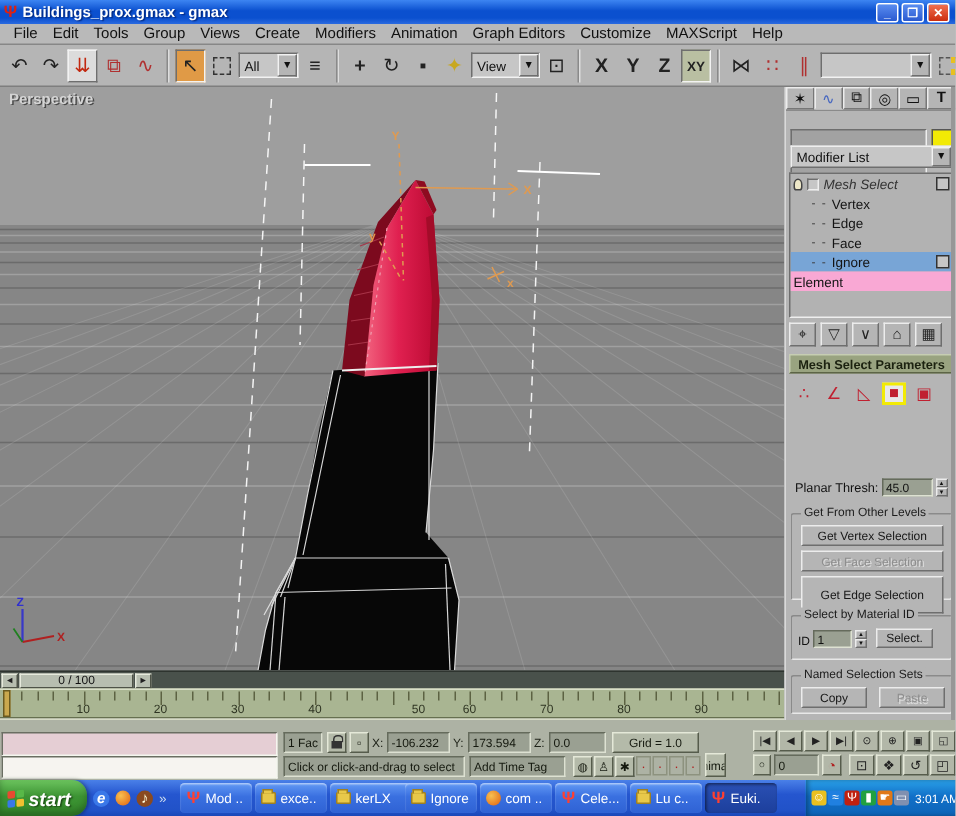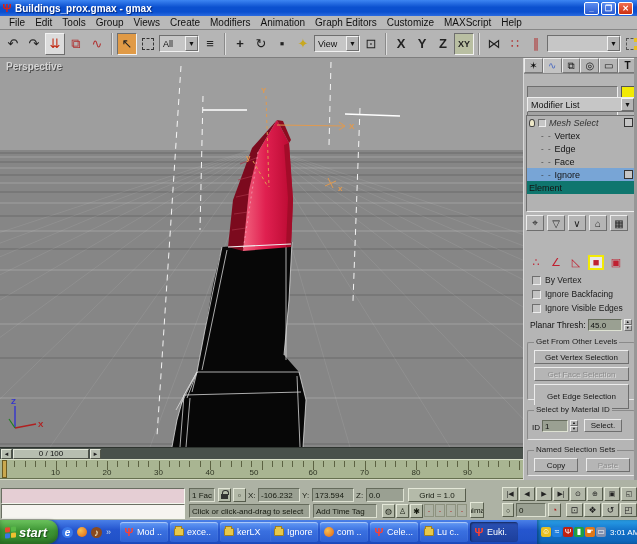--- a/index.html
+++ b/index.html
@@ -68,21 +68,21 @@
 .ptab.active{background:#c3c3c3;border-bottom-color:#c3c3c3}
 #name-row{position:absolute;left:3px;top:28px;width:108px;height:32px;display:flex;gap:3px}
 #obj-name{flex:1;background:#a2a2a2;border:1px solid;border-color:#6e6e6e #eee #eee #6e6e6e;font-size:9px;padding:0 3px;color:#101010;display:flex;align-items:center}
 #obj-color{width:14px;height:13px;background:#f2ea05;border:1px solid #555}
 #mod-list{position:absolute;left:3px;top:39px;width:108px;height:15px;background:#c6c6c6;border:1px solid;border-color:#eee #6e6e6e #6e6e6e #eee;display:flex;align-items:center;font-size:9px}
 #mod-list .lbl{flex:1;padding:0 3px}
 #mod-list .arr{width:13px;height:13px;background:#b5b5b5;border:1px solid;border-color:#f2f2f2 #6e6e6e #6e6e6e #f2f2f2;font-size:7px;text-align:center;line-height:11px}
 #stack{position:absolute;left:2px;top:57px;width:110px;height:97px;background:#b2b2b2;border:1px solid;border-color:#6e6e6e #eee #eee #6e6e6e;overflow:hidden}
 .stack-row{height:13px;display:flex;align-items:center;font-size:9px;padding:0 2px;gap:3px;color:#141414}
 .stack-row.sel{background:#78a5d6}
-.stack-row.shaded{background:#0f766e}
+.stack-row.shaded{background:#f9a8d4}
 .stack-row .dash{color:#3a3a3a;font-size:8px;letter-spacing:1px;margin-left:12px}
 .stack-row .ital{font-style:italic;color:#333}
 .bulb{width:6px;height:8px;border:1px solid #444;border-radius:50% 50% 30% 30%;background:#eee8c8}
 .cbx{width:8px;height:8px;background:#c6c6c6;border:1px solid;border-color:#6e6e6e #eee #eee #6e6e6e}
 .stackbox{margin-left:auto;width:9px;height:9px;background:#c6c6c6;border:1px solid #333}
 #stack-tools{position:absolute;left:2px;top:157px;width:110px;height:17px;display:flex;gap:3px}
 .st-btn{width:18px;height:16px;background:#b5b5b5;border:1px solid;border-color:#ececec #6e6e6e #6e6e6e #ececec;
  font-size:10px;display:flex;align-items:center;justify-content:center;color:#222}
 #rollout-hdr{position:absolute;left:2px;top:178px;width:110px;height:13px;background:#99a380;border:1px solid;
  border-color:#c6cdb2 #5c6446 #5c6446 #c6cdb2;font-size:8.5px;font-weight:bold;color:#1c2210;display:flex;align-items:center;justify-content:center}
@@ -385,21 +385,21 @@
       <div class="tick major" style="left: 467.5px;"></div>
       <div class="tick" style="left: 477.8px;"></div>
       <div class="tick" style="left: 488.1px;"></div>
       <div class="tick" style="left: 498.4px;"></div>
       <div class="tick" style="left: 508.7px;"></div>
       <div class="tick major" style="left: 519px;"></div>
       <div class="tick-label" style="left: 55.5px;">10</div>
       <div class="tick-label" style="left: 107px;">20</div>
       <div class="tick-label" style="left: 158.5px;">30</div>
       <div class="tick-label" style="left: 210px;">40</div>
-      <div class="tick-label" style="left: 254px;">50</div>
+      <div class="tick-label" style="left: 279px;">50</div>
       <div class="tick-label" style="left: 313px;">60</div>
       <div class="tick-label" style="left: 364.5px;">70</div>
       <div class="tick-label" style="left: 416px;">80</div>
       <div class="tick-label" style="left: 467.5px;">90</div>
     </div>
 
   <div id="bottombar">
     <div id="listener-pink"></div>
     <div id="listener-white"></div>
 
@@ -498,40 +498,27 @@
           <span>Element</span>
         </div>
       </div>
     <div id="stack-tools">
         <span class="st-btn">⌖</span>
         <span class="st-btn">▽</span>
         <span class="st-btn">∨</span>
         <span class="st-btn">⌂</span>
         <span class="st-btn">▦</span>
       </div>
+    <div id="rollout-hdr">Mesh Select Parameters</div>
     <div id="so-row">
         <span class="so-icon">∴</span>
         <span class="so-icon">∠</span>
         <span class="so-icon">◺</span>
         <span class="so-icon active">■</span>
         <span class="so-icon">▣</span>
-      </div>
-    <div id="chk-list">
-        <div class="chk-row">
-          <span class="chk"></span>
-          <span>By Vertex</span>
-        </div>
-        <div class="chk-row">
-          <span class="chk"></span>
-          <span>Ignore Backfacing</span>
-        </div>
-        <div class="chk-row">
-          <span class="chk"></span>
-          <span>Ignore Visible Edges</span>
-        </div>
       </div>
     <div id="planar-row">
       <span>Planar Thresh:</span>
       <span class="spin-field" style="width:34px;height:12px">45.0</span>
       <span class="spinner">
           <i>▲</i>
           <i>▼</i>
         </span>
     </div>
 

